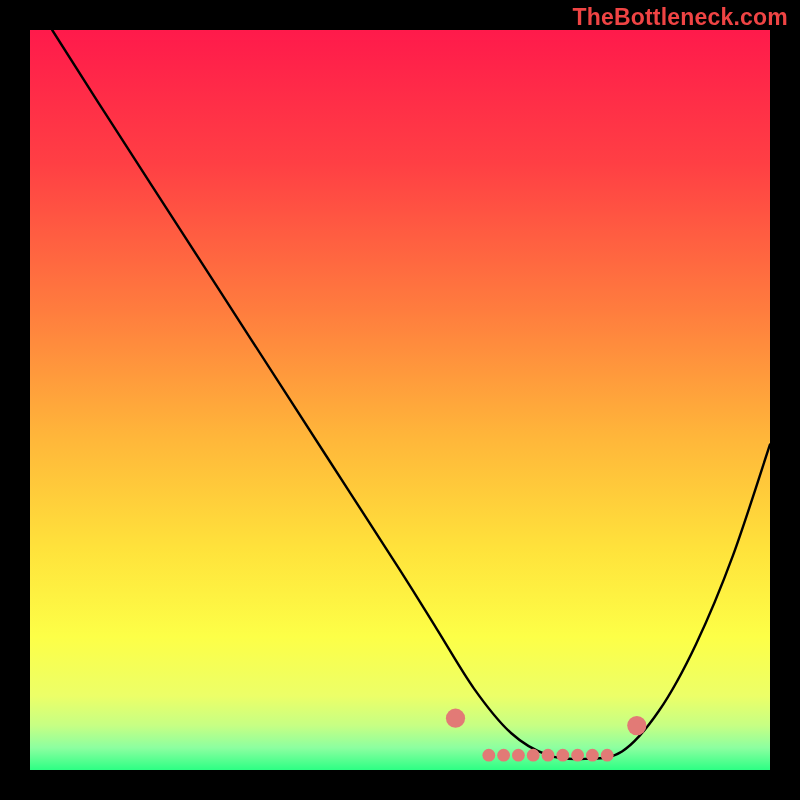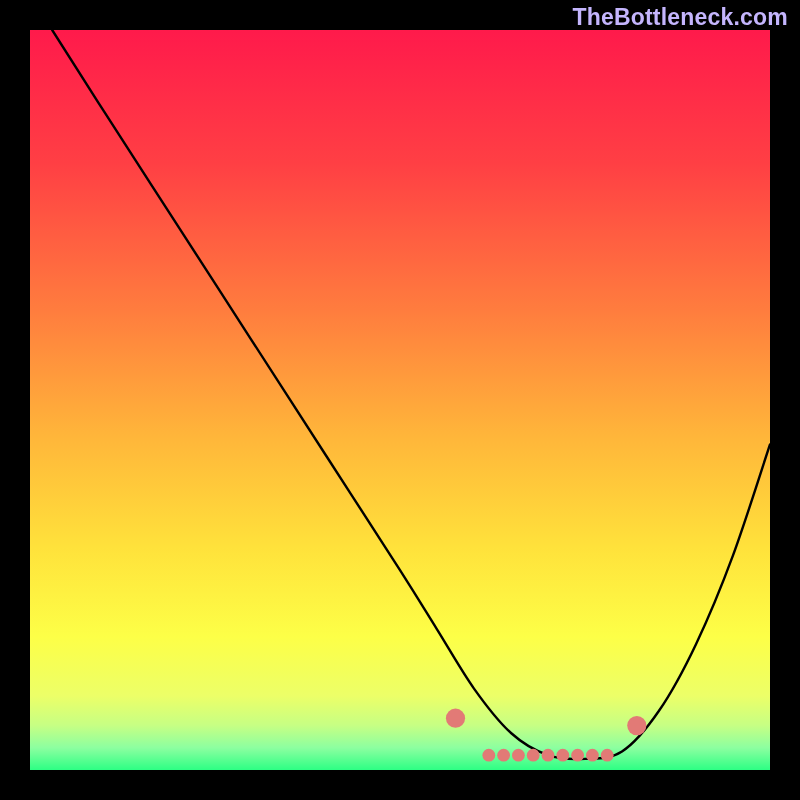--- a/index.html
+++ b/index.html
@@ -18,21 +18,21 @@
     height: 800px;
     background: #000;
   }
   .watermark {
     position: absolute;
     top: 4px;
     right: 12px;
     font-family: Arial, Helvetica, sans-serif;
     font-size: 23px;
     font-weight: bold;
-    color: #c4b5fd;
+    color: #ef4444;
     letter-spacing: 0.2px;
   }
   .plot {
     position: absolute;
     left: 30px;
     top: 30px;
     width: 740px;
     height: 740px;
   }
   svg { display: block; }

